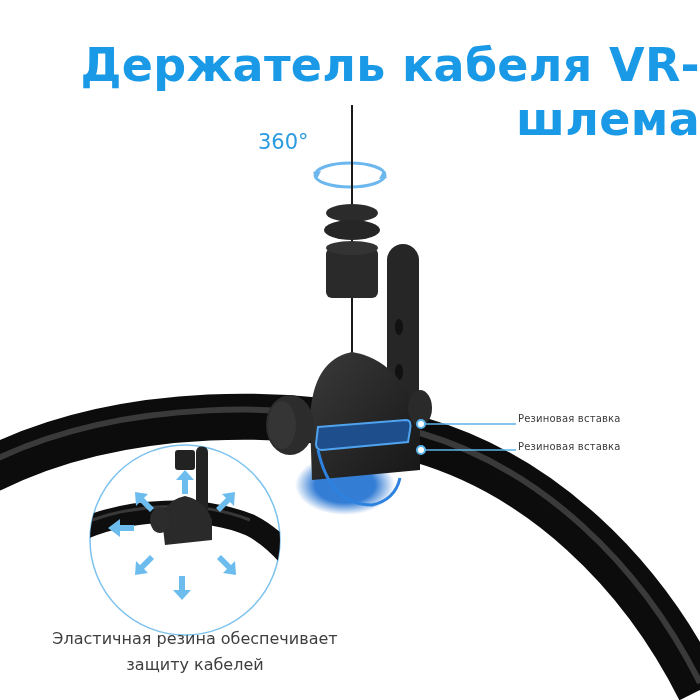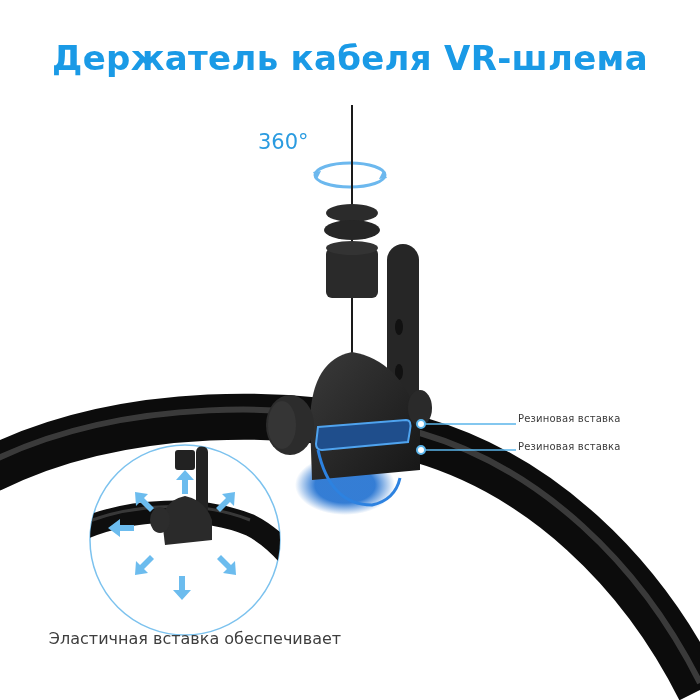--- a/index.html
+++ b/index.html
@@ -1,19 +1,19 @@
 <!DOCTYPE html>
 <html><head>
   <meta charset="utf-8">
   <style>
     html, body { margin: 0; padding: 0; background: #ffffff; }
     body { width: 700px; height: 700px; position: relative; overflow: hidden; font-family: "DejaVu Sans", sans-serif; }
     .title {
-      position: absolute; left: 0; top: 38px; width: 700px; text-align: center;
-      font-family: "DejaVu Sans", sans-serif; font-weight: bold; font-size: 34px;
+      position: absolute; left: 0; top: 38px; width: 700px; text-align: right;
+      font-family: "DejaVu Sans", sans-serif; font-weight: bold; font-size: 46px;
       letter-spacing: 0.3px; color: #1a9ae6;
     }
     .rot-label {
       position: absolute; left: 258px; top: 130px; font-size: 21px; color: #2a9be0;
       font-family: "DejaVu Sans", sans-serif;
     }
     .callout {
       position: absolute; left: 518px; font-size: 10px; color: #3a3a3a;
       font-family: "DejaVu Sans", sans-serif; letter-spacing: 0.2px;
     }
@@ -119,14 +119,15 @@
     </g>
   </g>
 </svg>
 
 <div class="rot-label">360°</div>
 
 <div class="callout c1">Резиновая вставка</div>
 <div class="callout c2">Резиновая вставка</div>
 
 <div class="caption">
-  <div>Эластичная вставка обеспечивает</div>
+  <div>Эластичная резина обеспечивает</div>
+  <div>защиту кабелей</div>
 </div>
 
 </body></html>

